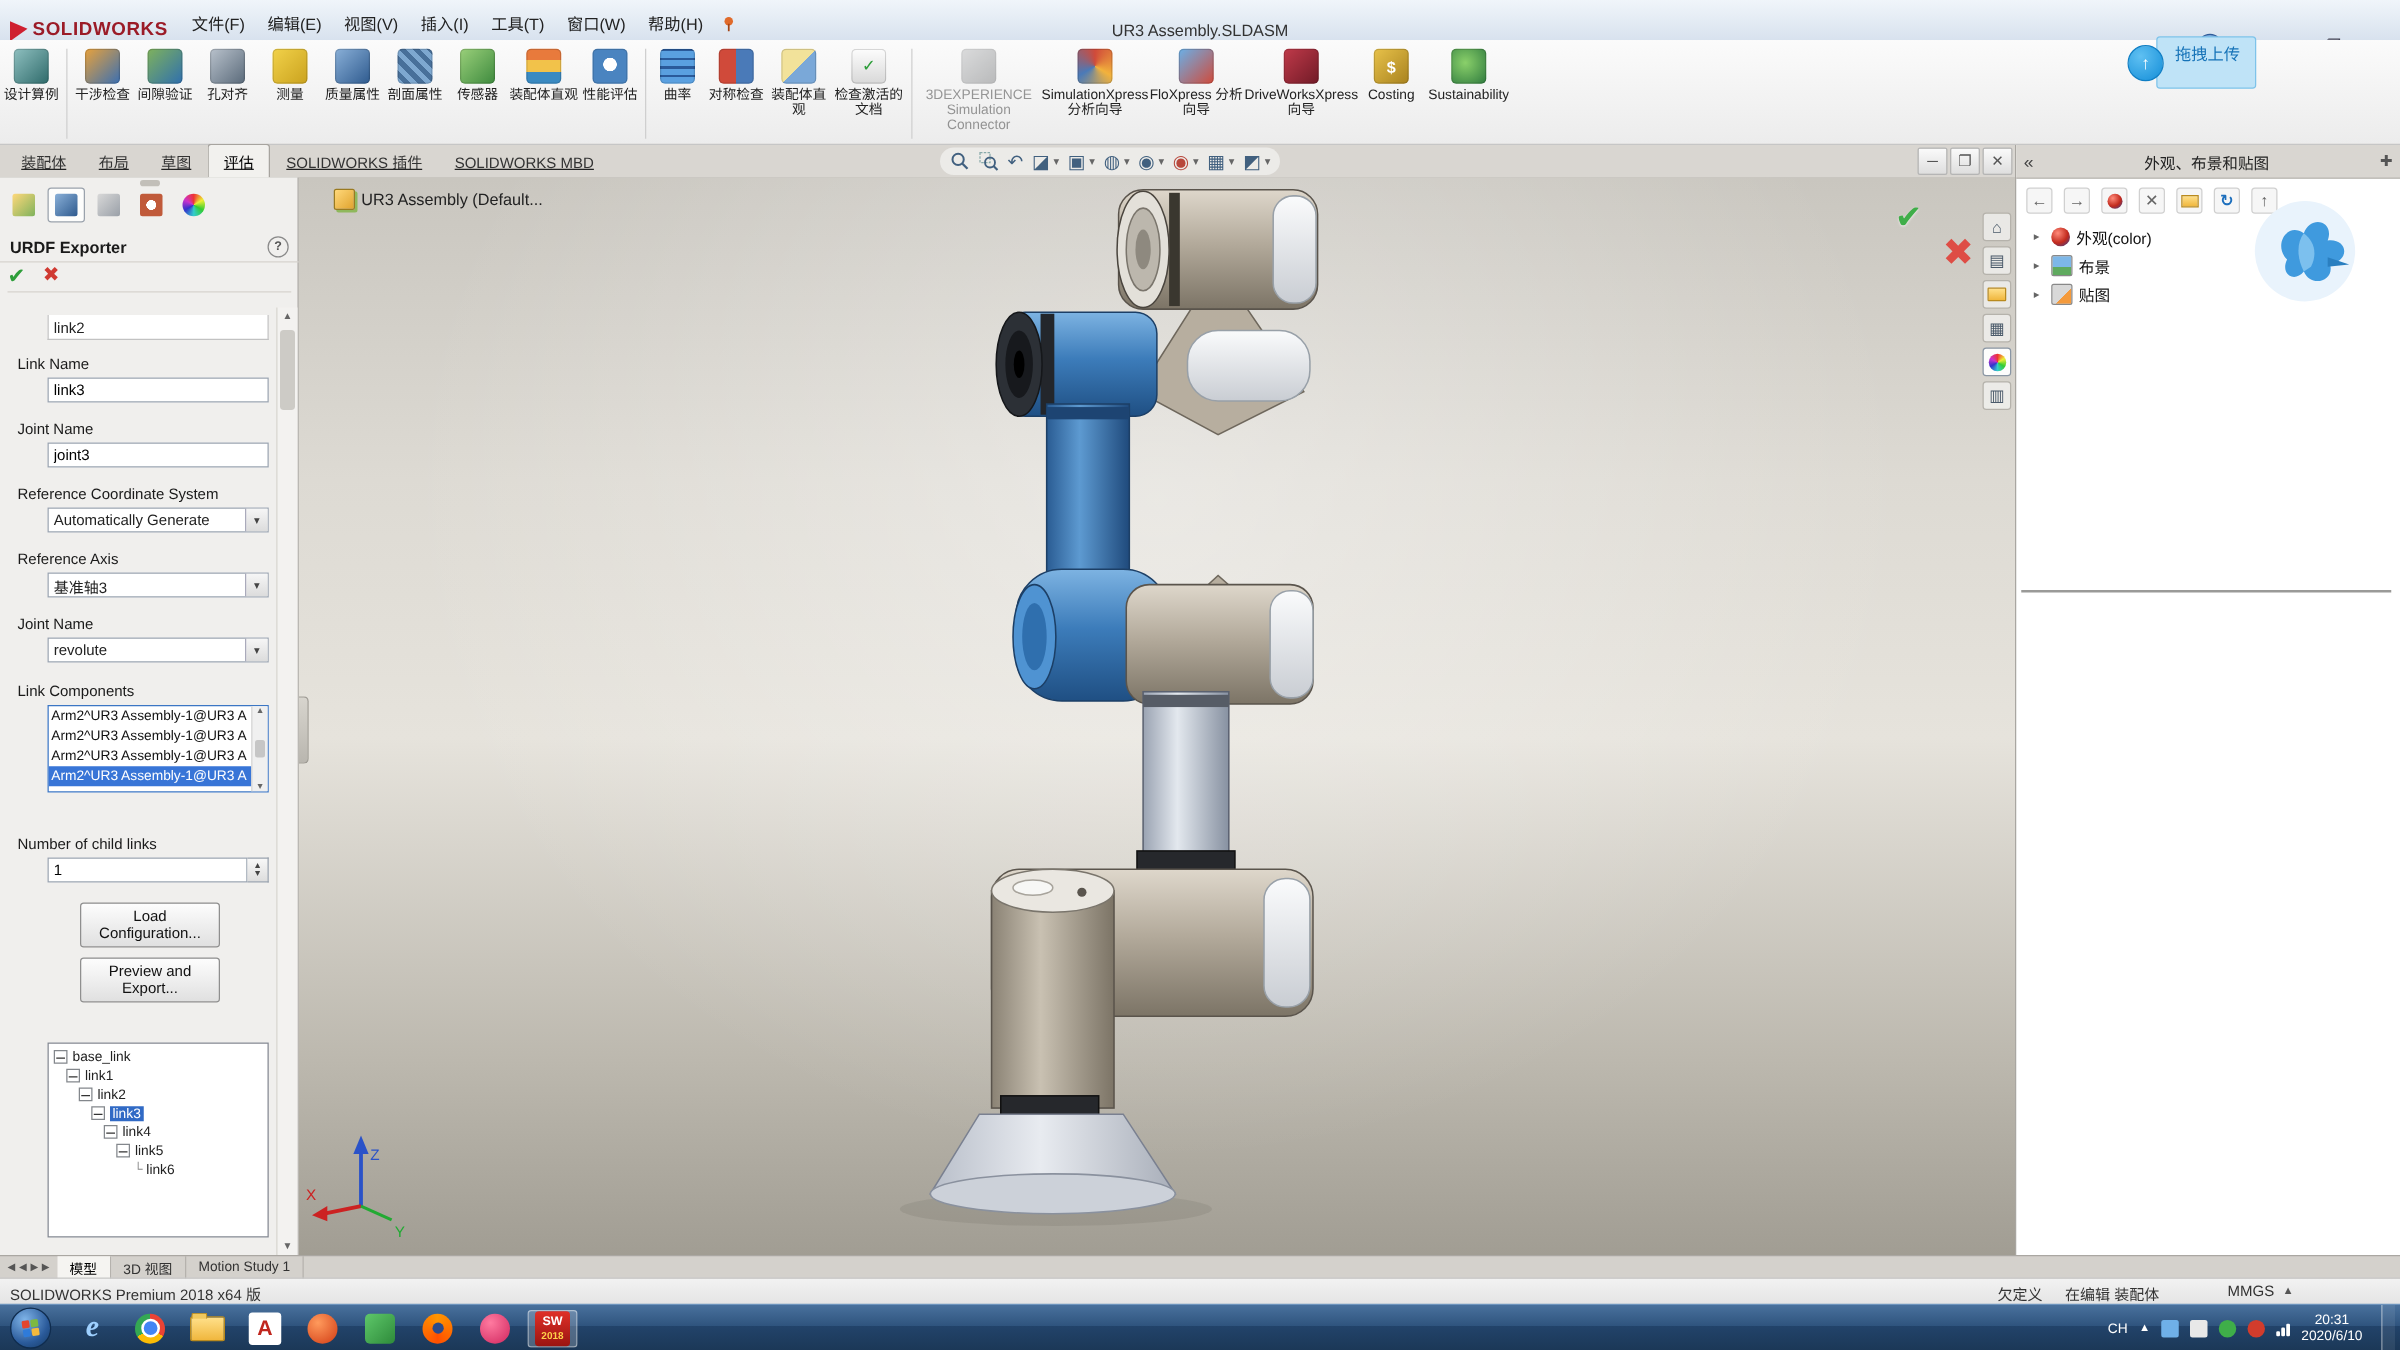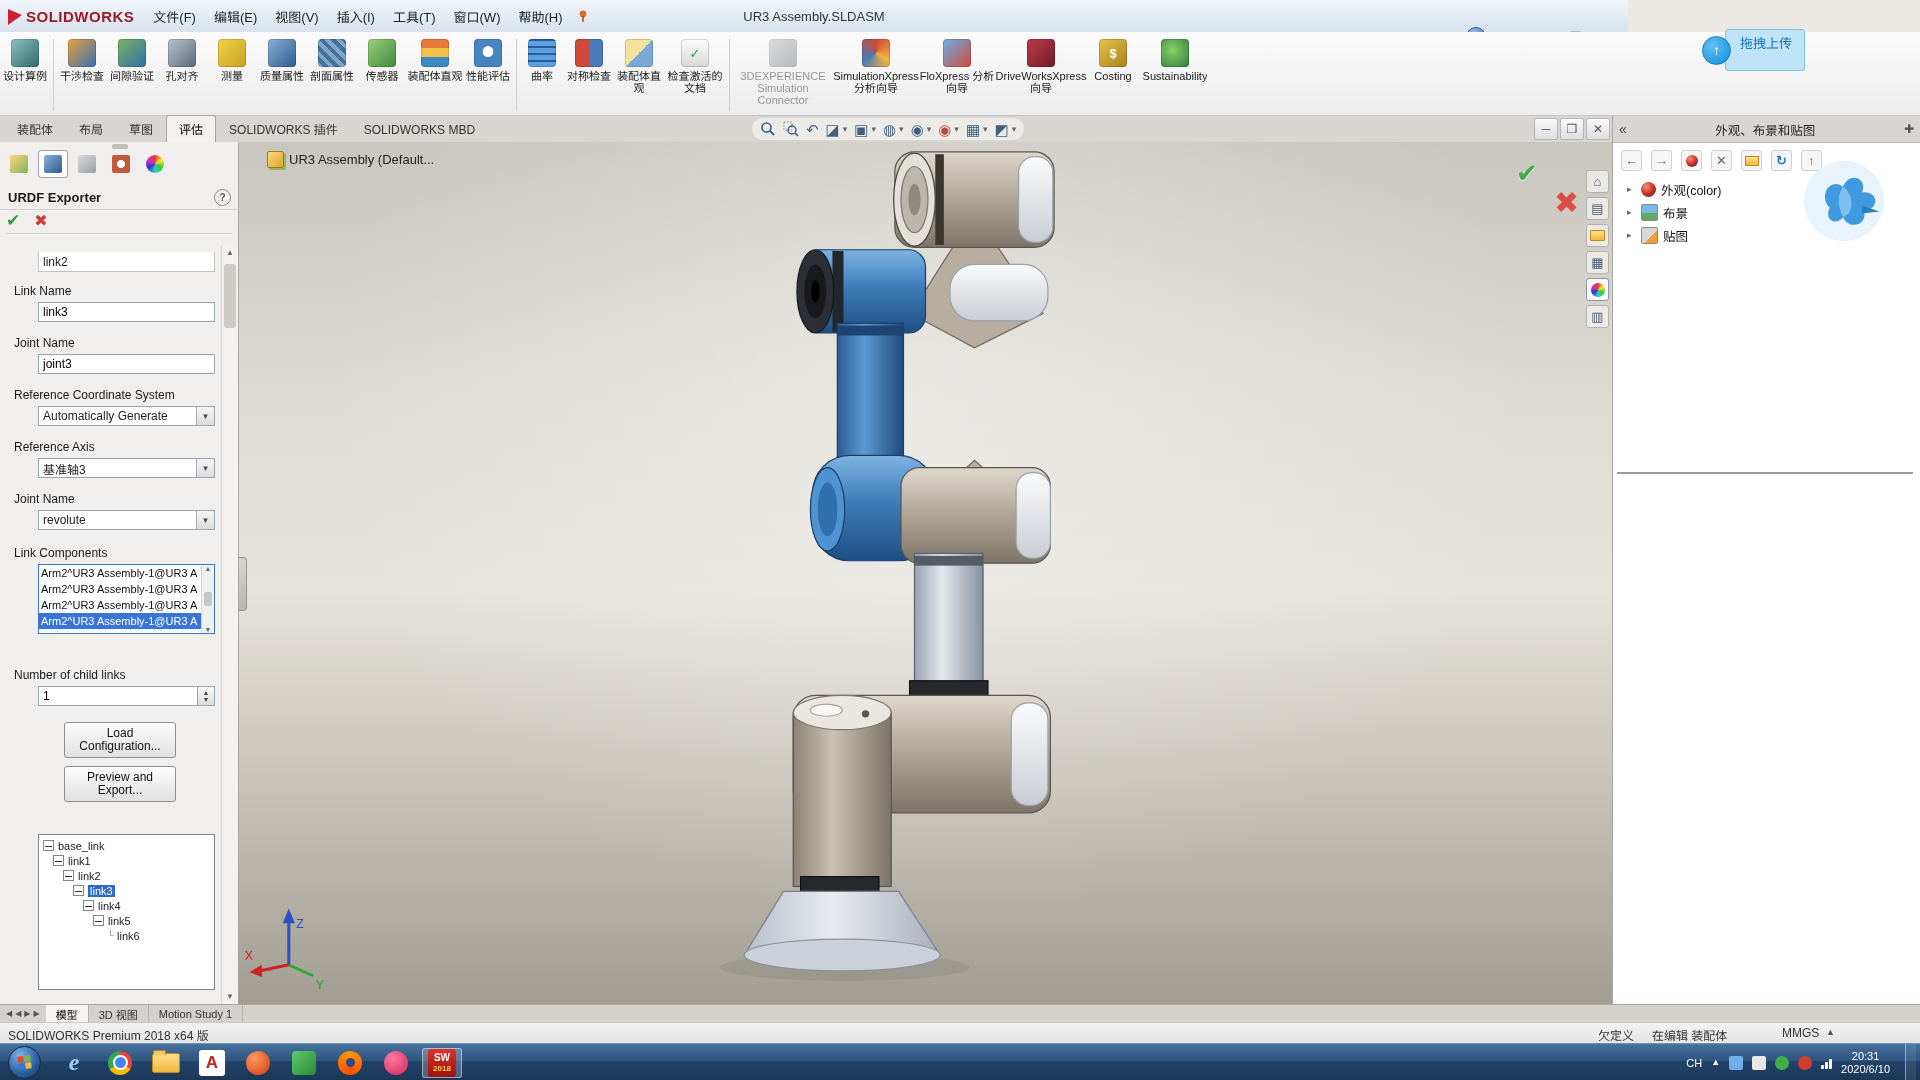--- a/index.html
+++ b/index.html
@@ -1,20 +1,20 @@
 <!DOCTYPE html>
 <html lang="zh-CN"><head>
 <meta charset="utf-8">
 <style>
   html,body{margin:0;padding:0;background:#888;font-family:"Liberation Sans","DejaVu Sans",sans-serif;}
   .screen{position:relative;width:1920px;height:1080px;overflow:hidden;background:#ece9e4;font-size:12px;color:#222;}
   .abs{position:absolute;}
 
   
-  .titlebar{position:absolute;left:0;top:0;width:1628px;height:32px;background:linear-gradient(#f0f5fa,#d8e2ee);border-bottom:1px solid #b9c5d6;display:flex;align-items:center;}
+  .titlebar{position:absolute;left:0;top:0;width:1920px;height:32px;background:linear-gradient(#f0f5fa,#d8e2ee);border-bottom:1px solid #b9c5d6;display:flex;align-items:flex-end;}
   .logo{display:flex;align-items:center;gap:4px;padding:0 10px 0 8px;}
   .logo-mark{width:0;height:0;border-left:14px solid #cf2030;border-top:8px solid transparent;border-bottom:8px solid transparent;transform:skewY(-8deg);}
   .logo-text{font-weight:bold;font-size:15px;color:#9b1b27;letter-spacing:.5px;}
   .menu{display:flex;align-items:center;}
   .menu span{padding:4px 9px;font-size:13px;color:#222;cursor:default;}
   .pin-icn{width:14px;height:14px;margin-left:4px;}
   .tb-center{position:absolute;left:0;right:0;text-align:center;font-size:13px;color:#333;pointer-events:none;}
   .tb-right{position:absolute;right:6px;top:3px;display:flex;align-items:center;gap:8px;}
   .searchbox{display:flex;align-items:center;width:214px;height:22px;background:#fff;border:1px solid #9fb0c4;border-radius:3px;padding:0 0;margin-top:44px;}
   .searchbox input{flex:1;border:none;outline:none;font-size:12px;color:#555;background:transparent;min-width:0;}
@@ -24,21 +24,21 @@
   
   .ribbon{position:absolute;left:0;top:32px;width:1920px;height:84px;background:linear-gradient(#fbfbfb,#ececec);border-bottom:1px solid #c6c6c6;display:flex;align-items:flex-start;padding-top:3px;box-sizing:border-box;}
   .rbtn{width:50px;display:flex;flex-direction:column;align-items:center;padding-top:4px;cursor:default;}
   .ricon{width:28px;height:28px;border-radius:4px;margin-bottom:3px;display:flex;align-items:center;justify-content:center;color:#fff;font-size:13px;font-weight:bold;box-shadow:inset 0 0 0 1px rgba(0,0,0,.15);}
   .rlabel{font-size:11px;line-height:12px;text-align:center;color:#222;max-height:38px;overflow:hidden;}
   .rsep{width:1px;height:72px;background:#cfcfcf;margin:4px 3px 0 3px;}
   .disabled{opacity:.45;filter:grayscale(.8);}
 
   
   .cmdstrip{position:absolute;left:0;top:116px;width:1920px;height:26px;background:#d9d6d1;border-bottom:1px solid #b9b6b1;}
-  .ctabs{position:absolute;left:4px;top:0;height:26px;display:flex;align-items:flex-end;}
+  .ctabs{position:absolute;left:4px;top:0;height:26px;display:flex;align-items:flex-end;text-decoration:underline;}
   .ctab{padding:4px 12px 5px;font-size:12px;color:#333;border:1px solid transparent;border-bottom:none;}
   .ctab.active{background:#f2f1ee;border-color:#a7a49f;border-radius:3px 3px 0 0;color:#000;}
   .hud{position:absolute;left:752px;top:2px;height:22px;display:flex;align-items:center;gap:7px;padding:0 8px;background:rgba(246,246,244,.65);border-radius:11px;}
   .hud .g{font-size:15px;color:#41607f;line-height:1;}
   .hud .caret{font-size:9px;color:#666;margin-left:-4px;}
   .docwin{position:absolute;left:1534px;top:2px;display:flex;gap:2px;}
   .docwin span{width:22px;height:20px;display:flex;align-items:center;justify-content:center;color:#555;font-size:12px;background:linear-gradient(#fafafa,#dedede);border:1px solid #b5b5b5;border-radius:2px;}
 
   
   .graphics{position:absolute;left:239px;top:142px;width:1373px;height:862px;overflow:hidden;

